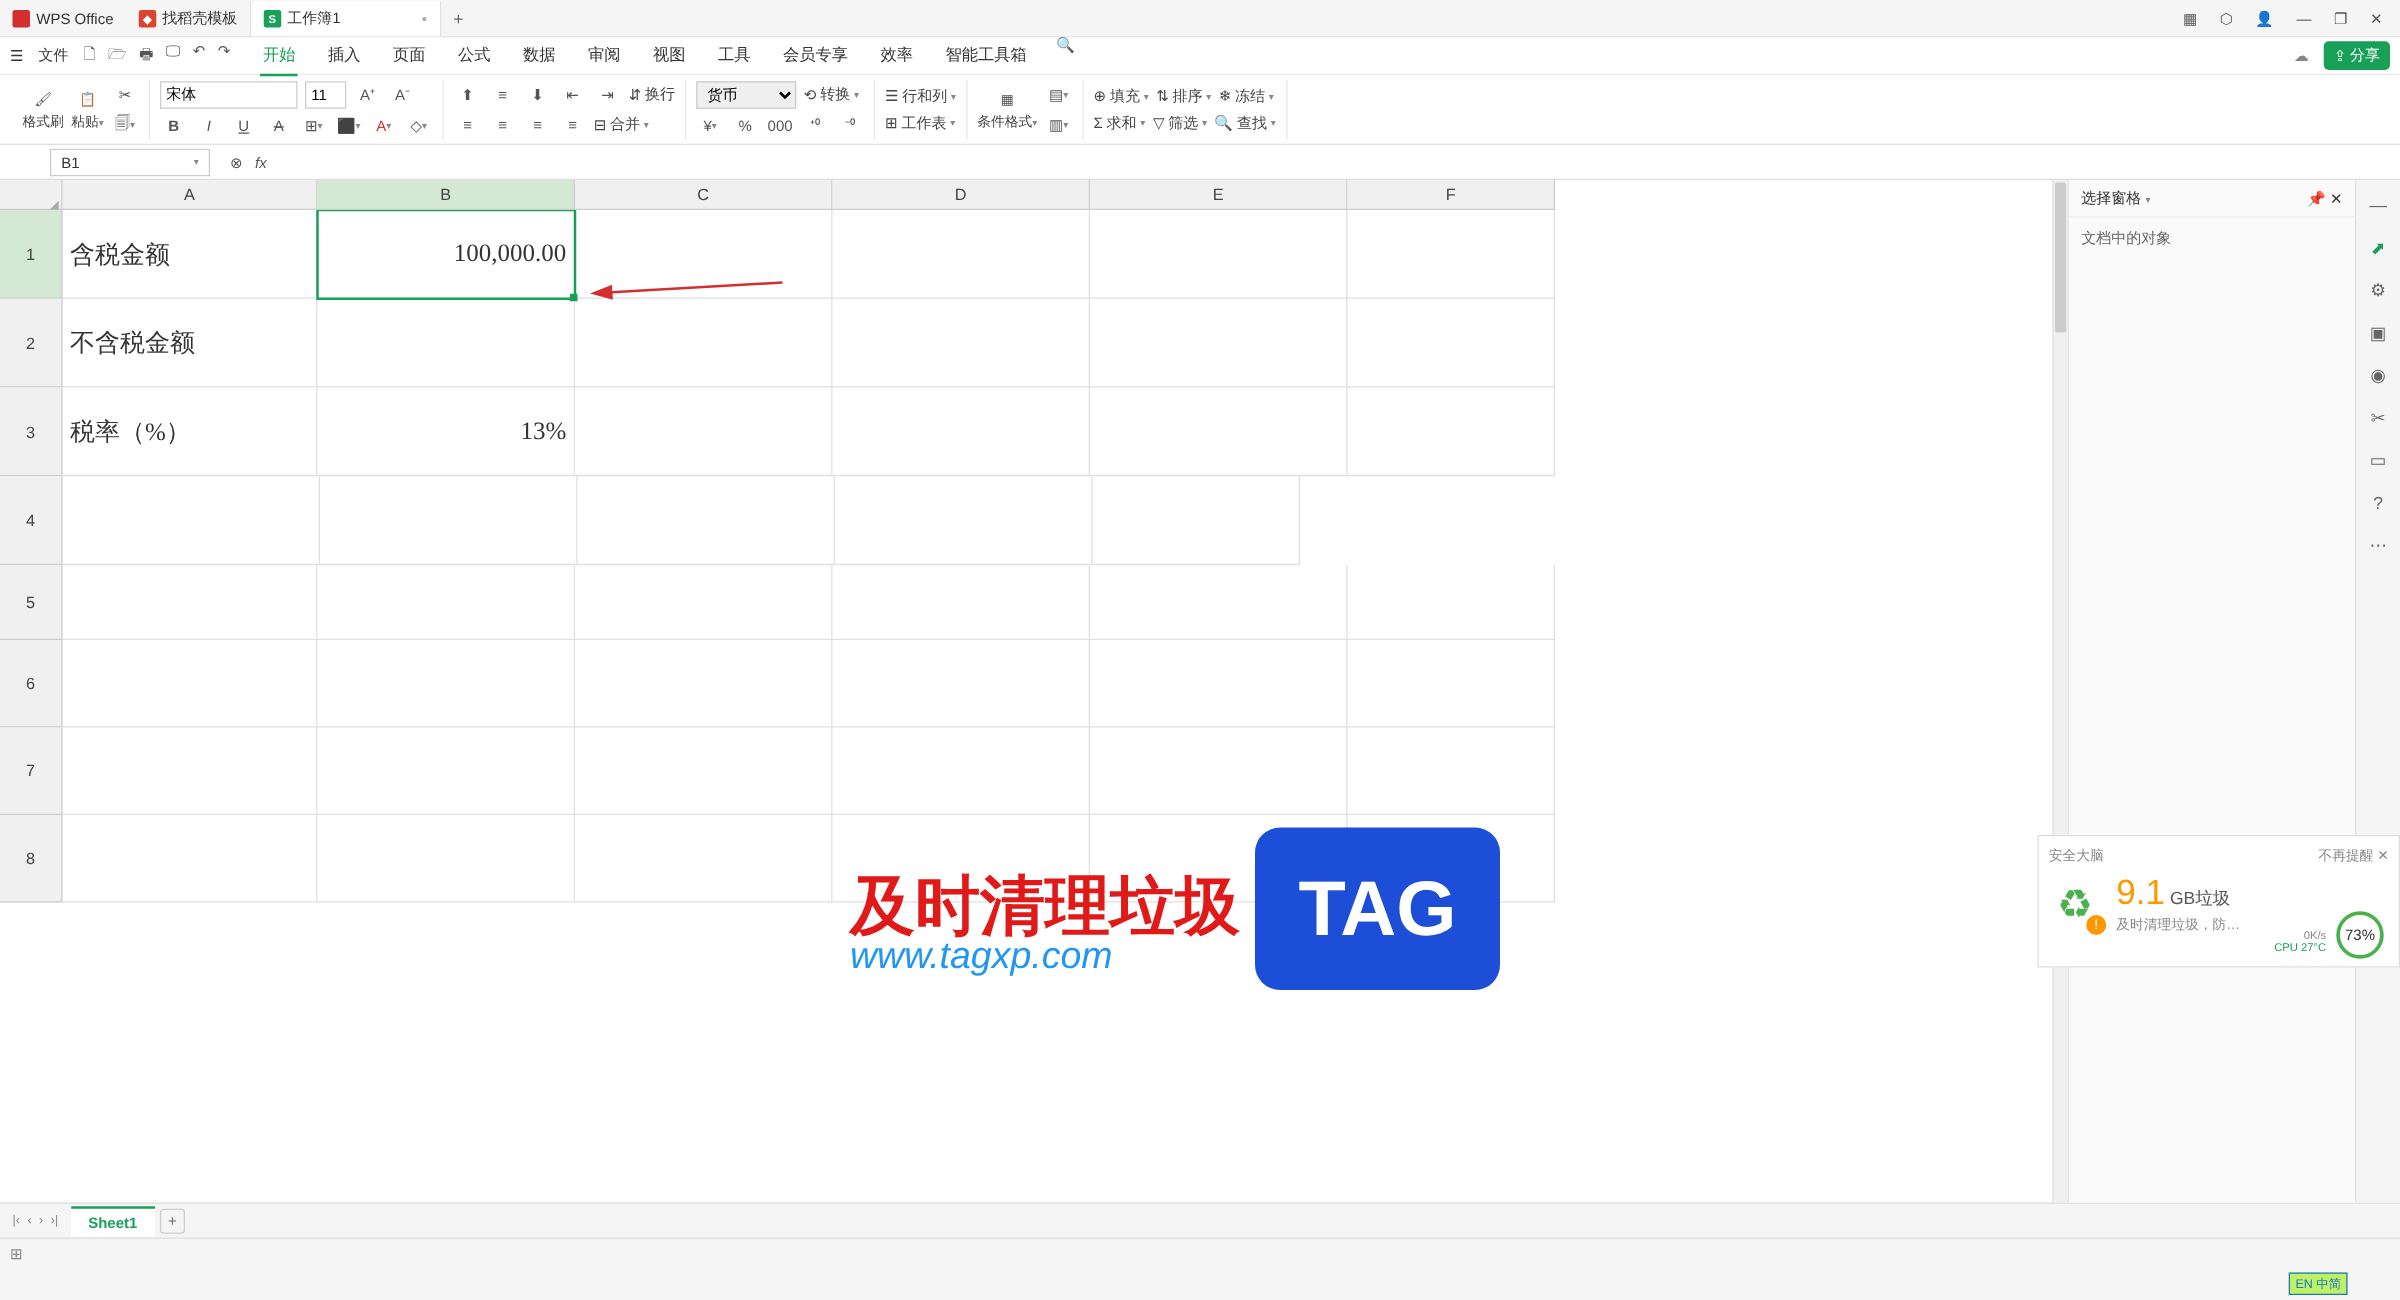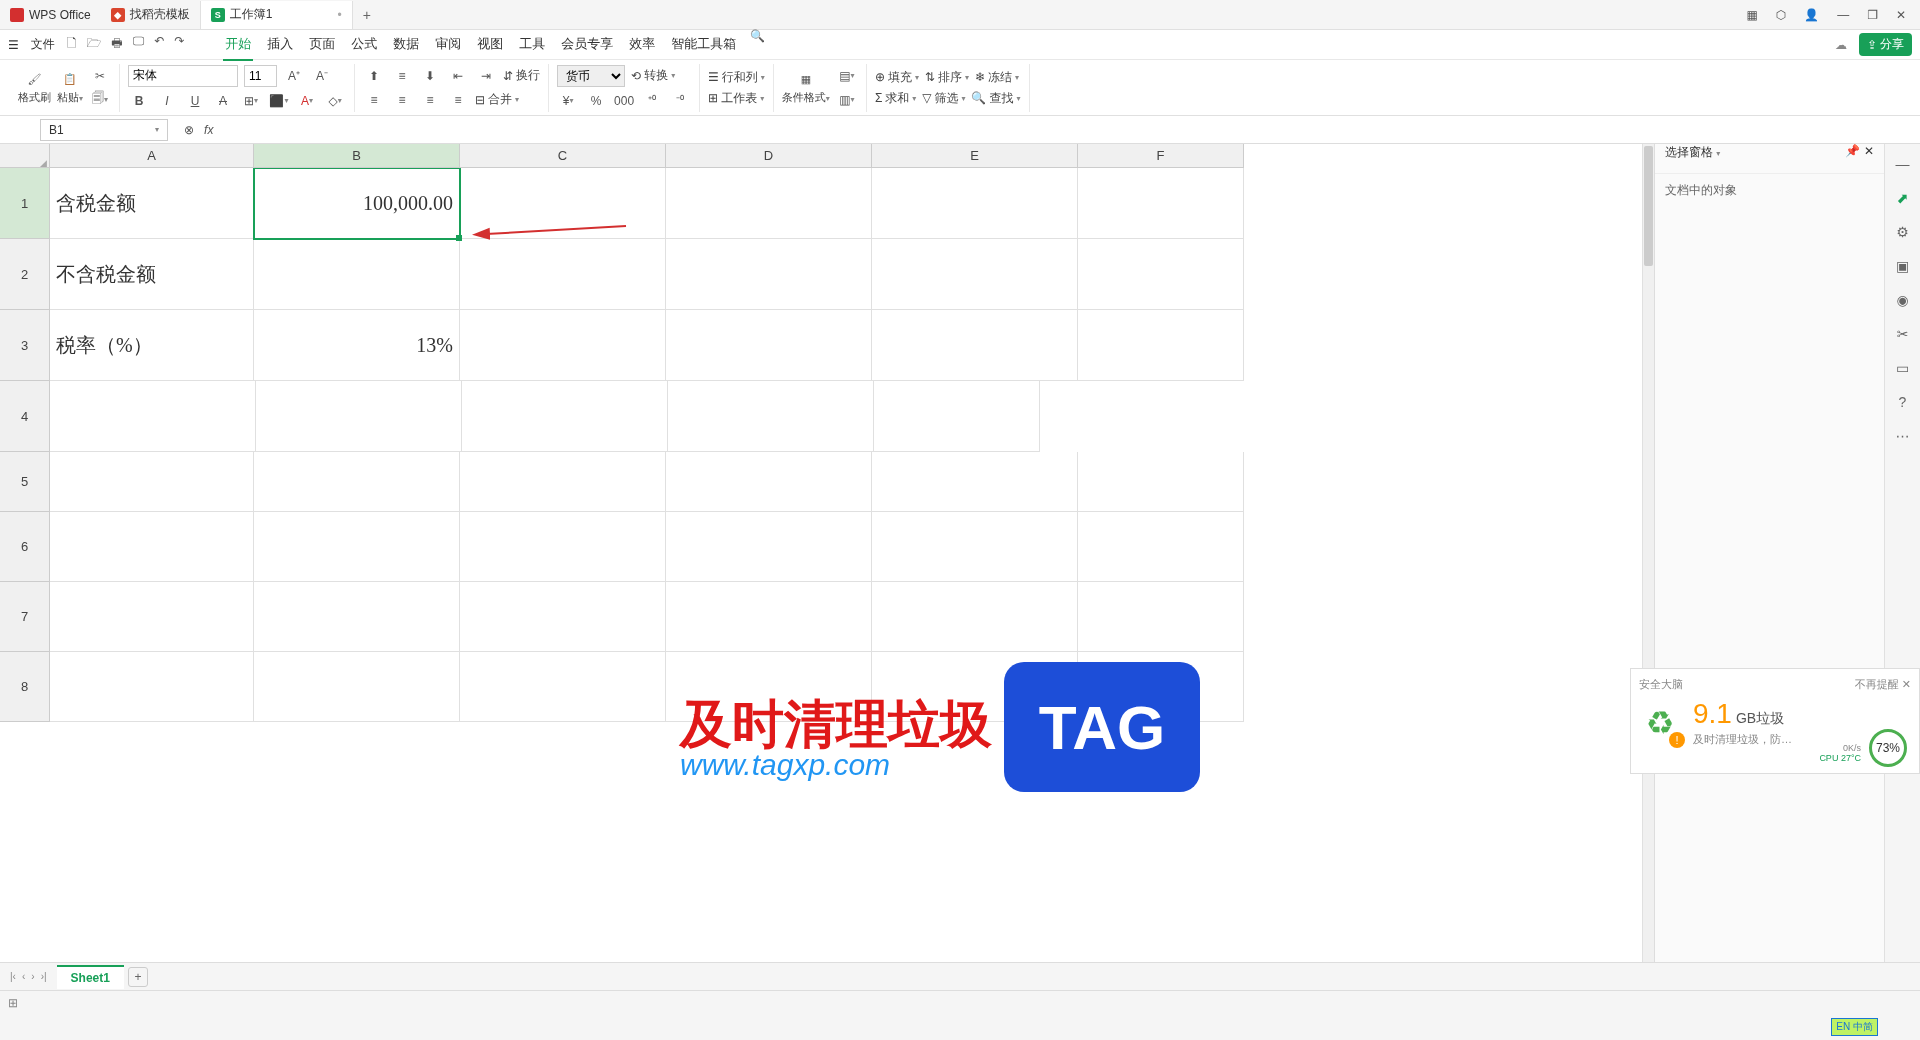--- a/index.html
+++ b/index.html
@@ -13,21 +13,21 @@
 .tab.active { background: #fff; }
 .tab-icon { width: 14px; height: 14px; display: inline-flex; align-items: center; justify-content: center; border-radius: 2px; color: #fff; font-size: 9px; font-weight: bold; }
 .tab-add { padding: 0 10px; font-size: 14px; color: #666; }
 .window-controls { margin-left: auto; display: flex; align-items: center; gap: 18px; padding: 0 14px; color: #555; }
 .window-controls span { cursor: pointer; }
 
 
 .menu-bar { height: 30px; background: #fff; display: flex; align-items: center; padding: 0 8px; gap: 2px; border-bottom: 1px solid #e8e8e8; }
 .menu-left { display: flex; align-items: center; gap: 12px; }
 .menu-icons { display: flex; gap: 10px; color: #555; }
-.menu-tabs { display: flex; gap: 12px; margin-left: 27px; }
+.menu-tabs { display: flex; gap: 22px; margin-left: 12px; }
 .menu-tab { padding: 6px 2px; font-size: 13px; color: #333; }
 .menu-tab.active { color: #18a058; border-bottom: 2px solid #18a058; }
 .menu-right { margin-left: auto; display: flex; align-items: center; gap: 12px; }
 .share-btn { background: #18a058; color: #fff; padding: 3px 8px; border-radius: 4px; font-size: 12px; display: flex; align-items: center; gap: 3px; }
 
 
 .ribbon { height: 56px; background: #fff; display: flex; align-items: center; padding: 4px 10px; border-bottom: 1px solid #e0e0e0; gap: 0; }
 .ribbon-group { display: flex; align-items: center; height: 48px; padding: 0 8px; border-right: 1px solid #e8e8e8; gap: 6px; }
 .ribbon-stack { display: flex; flex-direction: column; gap: 2px; align-items: center; font-size: 11px; color: #444; }
 .ribbon-icon { width: 18px; height: 18px; display: inline-flex; align-items: center; justify-content: center; color: #555; }
@@ -61,21 +61,21 @@
 .cell.right { justify-content: flex-end; }
 .cell.selected { outline: 2px solid #18a058; outline-offset: -1px; position: relative; }
 .cell.selected::after { content: ''; position: absolute; right: -3px; bottom: -3px; width: 6px; height: 6px; background: #18a058; }
 
 
 .arrow { position: absolute; left: 476px; top: 52px; }
 .arrow svg { overflow: visible; }
 
 
 .side-panel { width: 230px; border-left: 1px solid #ddd; background: #fafafa; }
-.side-panel-h { height: 30px; display: flex; align-items: flex-start; padding: 0 10px; justify-content: space-between; border-bottom: 1px solid #eee; font-size: 12px; }
+.side-panel-h { height: 30px; display: flex; align-items: center; padding: 0 10px; justify-content: space-between; border-bottom: 1px solid #eee; font-size: 12px; }
 .side-panel-sub { padding: 8px 10px; font-size: 12px; color: #666; }
 
 
 .right-rail { width: 36px; background: #f5f5f5; border-left: 1px solid #e0e0e0; display: flex; flex-direction: column; align-items: center; gap: 18px; padding-top: 12px; color: #666; }
 .right-rail span { cursor: pointer; font-size: 14px; }
 
 
 .sheet-tabs { height: 28px; background: #f5f5f5; display: flex; align-items: center; border-top: 1px solid #ddd; padding: 0 4px; gap: 4px; }
 .sheet-nav { display: flex; gap: 6px; color: #888; padding: 0 6px; font-size: 10px; }
 .sheet-tab { padding: 4px 14px; background: #fff; color: #18a058; font-weight: bold; border-top: 2px solid #18a058; font-size: 12px; }
@@ -219,21 +219,21 @@
         <span class="ribbon-btn">≡</span>
         <span class="ribbon-btn">≡</span>
         <span class="ribbon-btn">≡</span>
         <span class="ribbon-text">⊟<span>合并</span><span class="dd">▾</span></span>
       </div>
     </div>
   </div>
   <div class="ribbon-group">
     <div style="display:flex;flex-direction:column;gap:4px">
       <div class="ribbon-row">
-        <select class="font-select" style="width:68px"><option>货币</option></select>
+        <select class="font-select" style="width:80px"><option>货币</option></select>
         <span class="ribbon-text">⟲<span>转换</span><span class="dd">▾</span></span>
       </div>
       <div class="ribbon-row">
         <span class="ribbon-btn">¥<span class="dd">▾</span></span>
         <span class="ribbon-btn">%</span>
         <span class="ribbon-btn">000</span>
         <span class="ribbon-btn">⁺⁰</span>
         <span class="ribbon-btn">⁻⁰</span>
       </div>
     </div>

